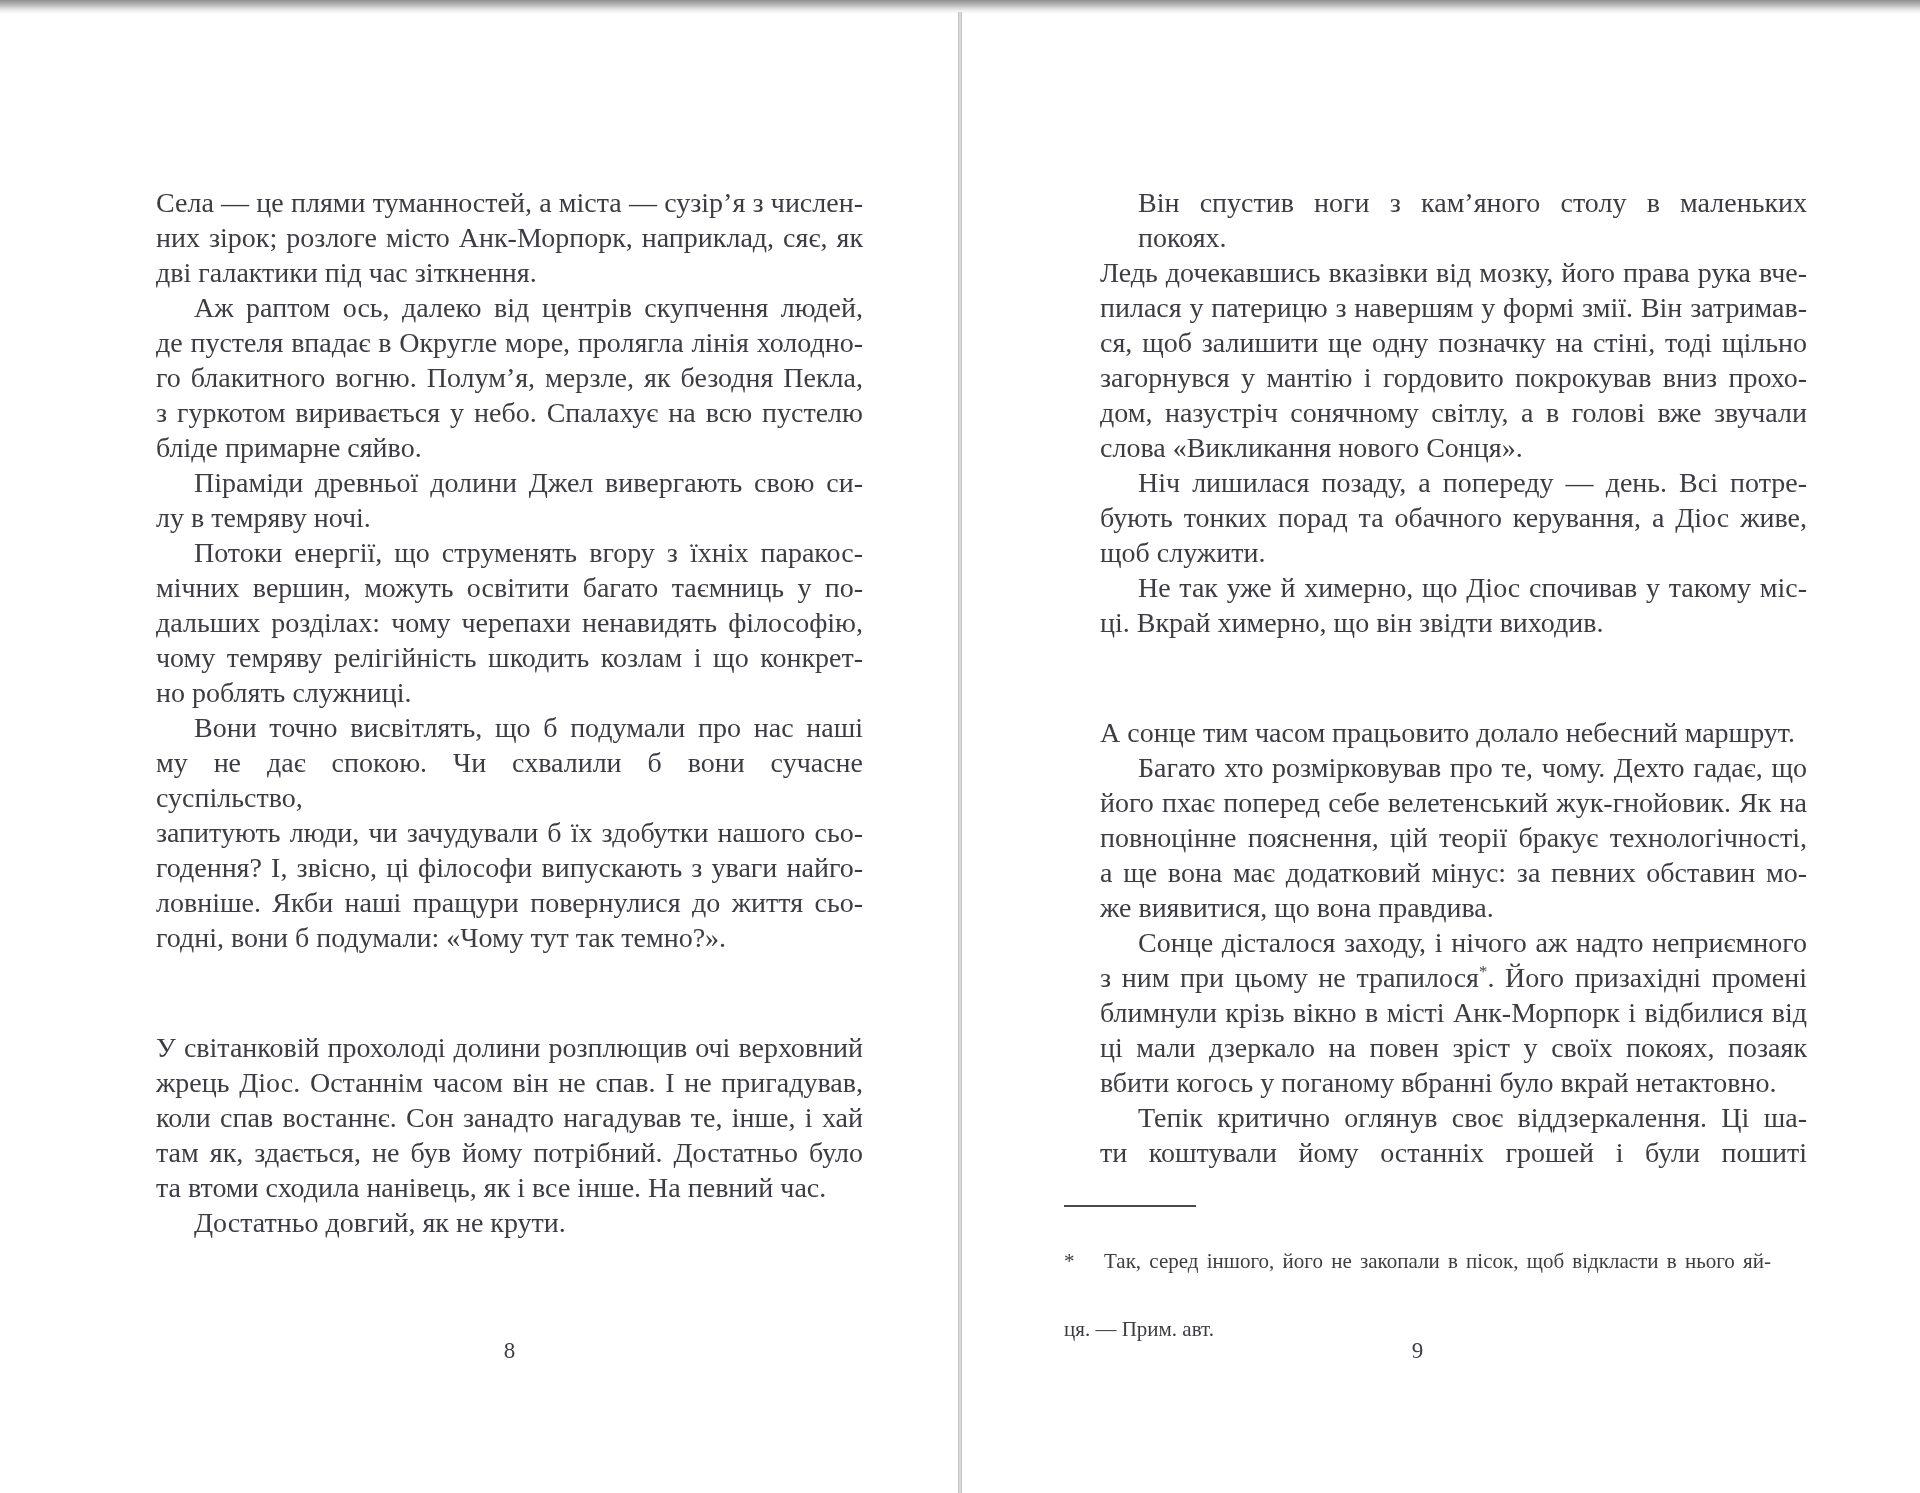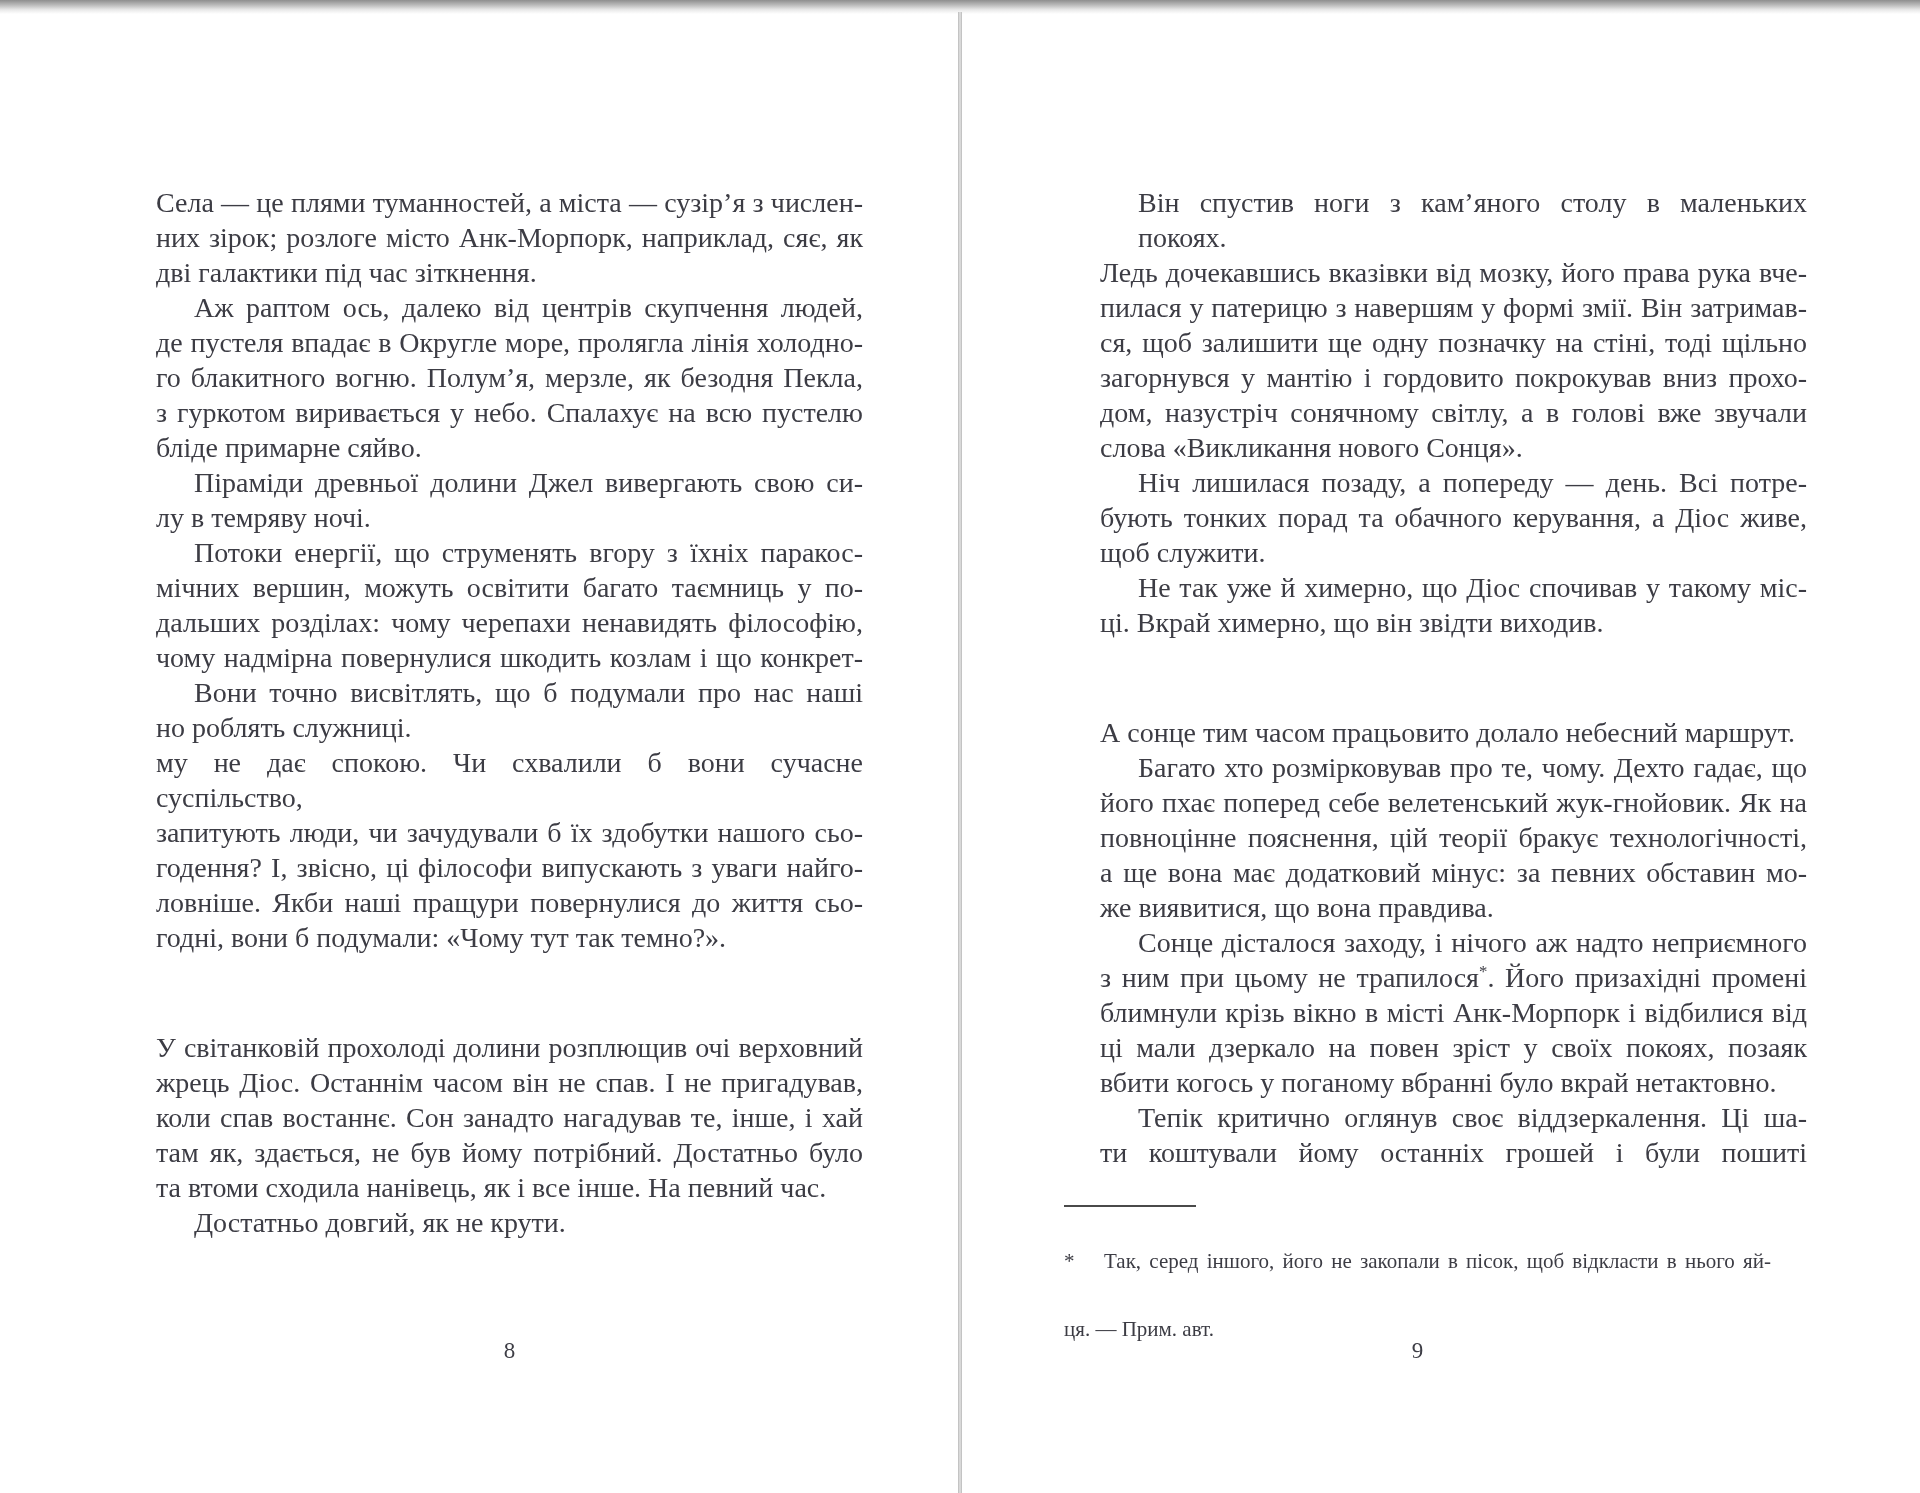--- a/index.html
+++ b/index.html
@@ -66,23 +66,23 @@
       <div class="line indent"><span>Аж раптом ось, далеко від центрів скупчення людей,</span></div>
       <div class="line"><span>де пустеля впадає в Округле море, пролягла лінія холодно-</span></div>
       <div class="line"><span>го блакитного вогню. Полум’я, мерзле, як безодня Пекла,</span></div>
       <div class="line"><span>з гуркотом виривається у небо. Спалахує на всю пустелю</span></div>
       <div class="line end"><span>бліде примарне сяйво.</span></div>
       <div class="line indent"><span>Піраміди древньої долини Джел вивергають свою си-</span></div>
       <div class="line end"><span>лу в темряву ночі.</span></div>
       <div class="line indent"><span>Потоки енергії, що струменять вгору з їхніх паракос-</span></div>
       <div class="line"><span>мічних вершин, можуть освітити багато таємниць у по-</span></div>
       <div class="line"><span>дальших розділах: чому черепахи ненавидять філософію,</span></div>
-      <div class="line"><span>чому надмірна повернулися шкодить козлам і що </span><span class="it">конкрет-</span></div>
+      <div class="line"><span>чому темряву релігійність шкодить козлам і що </span><span class="it">конкрет-</span></div>
+      <div class="line end"><span class="it">но</span><span> роблять служниці.</span></div>
       <div class="line indent"><span>Вони точно висвітлять, що б подумали про нас наші</span></div>
-      <div class="line end"><span class="it">но</span><span> роблять служниці.</span></div>
       <div class="line"><span>му не дає спокою. Чи схвалили б вони сучасне суспільство,</span></div>
       <div class="line"><span>запитують люди, чи зачудували б їх здобутки нашого сьо-</span></div>
       <div class="line"><span>годення? І, звісно, ці філософи випускають з уваги найго-</span></div>
       <div class="line"><span>ловніше. Якби наші пращури повернулися до життя сьо-</span></div>
       <div class="line end"><span>годні, вони б подумали: «Чому тут так темно?».</span></div>
       <div class="section-gap"></div>
       <div class="line"><span>У світанковій прохолоді долини розплющив очі верховний</span></div>
       <div class="line"><span>жрець Діос. Останнім часом він не спав. І не пригадував,</span></div>
       <div class="line"><span>коли спав востаннє. Сон занадто нагадував те, інше, і хай</span></div>
       <div class="line"><span>там як, здається, не був йому потрібний. Достатньо було</span></div>

